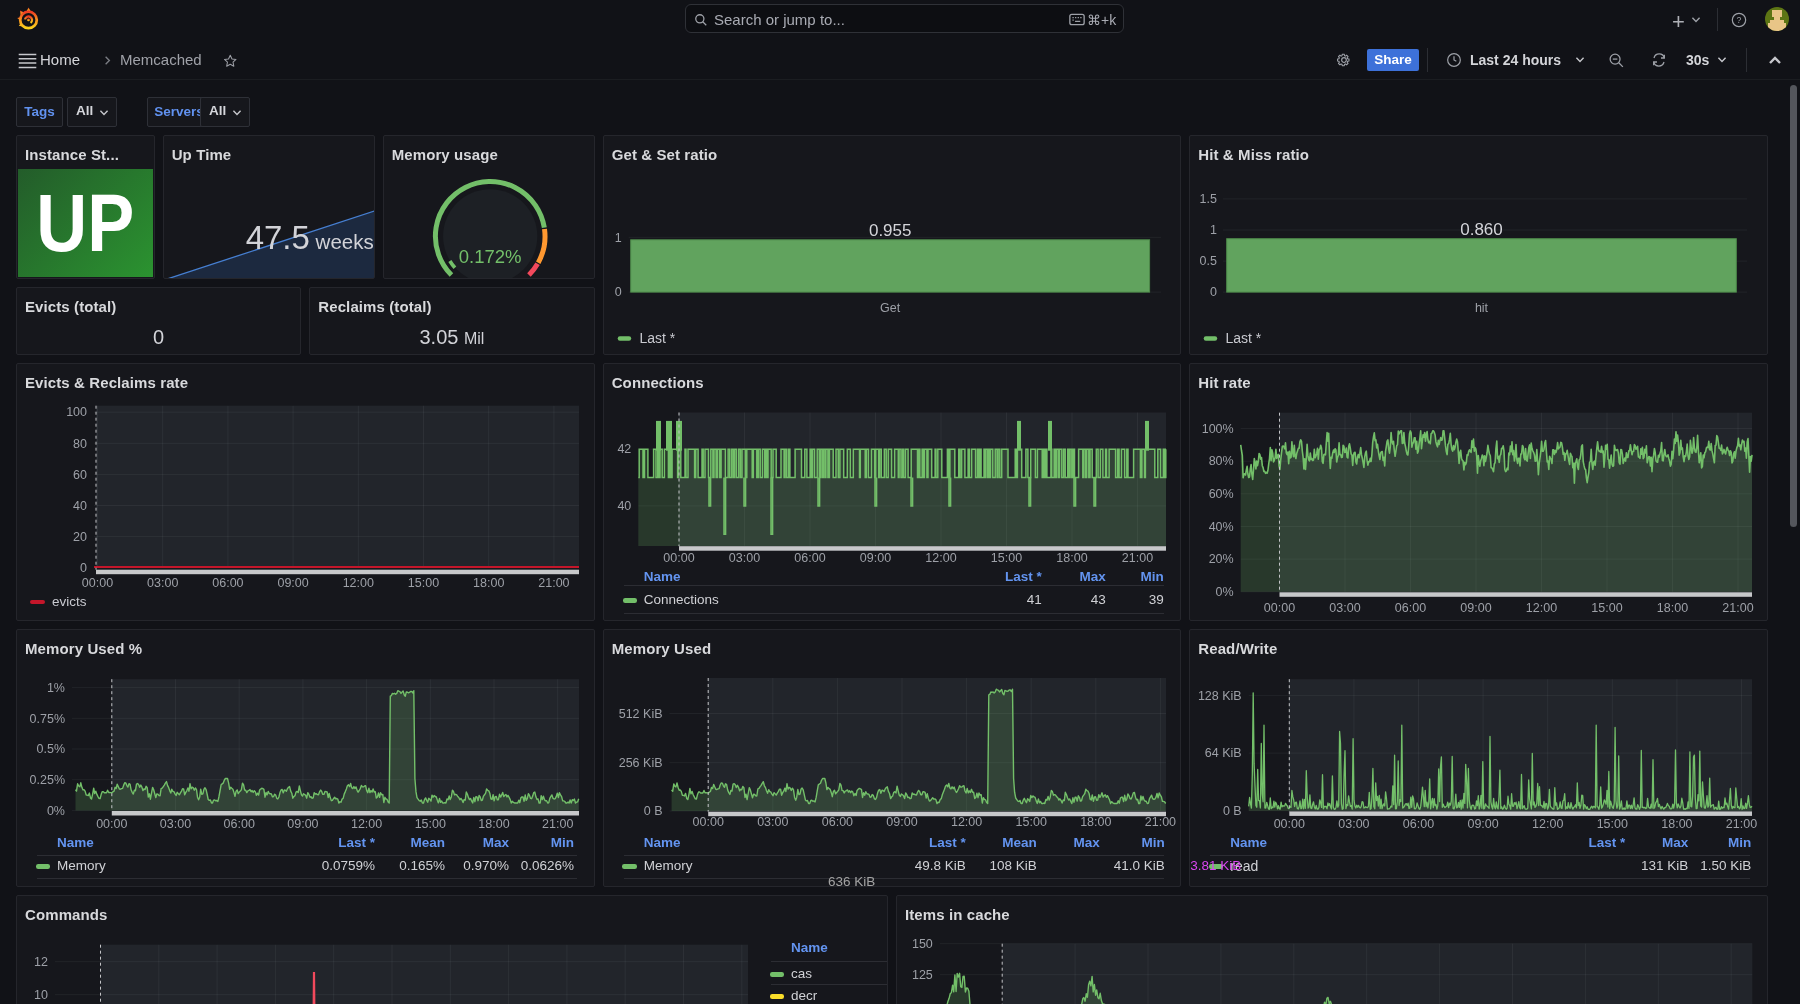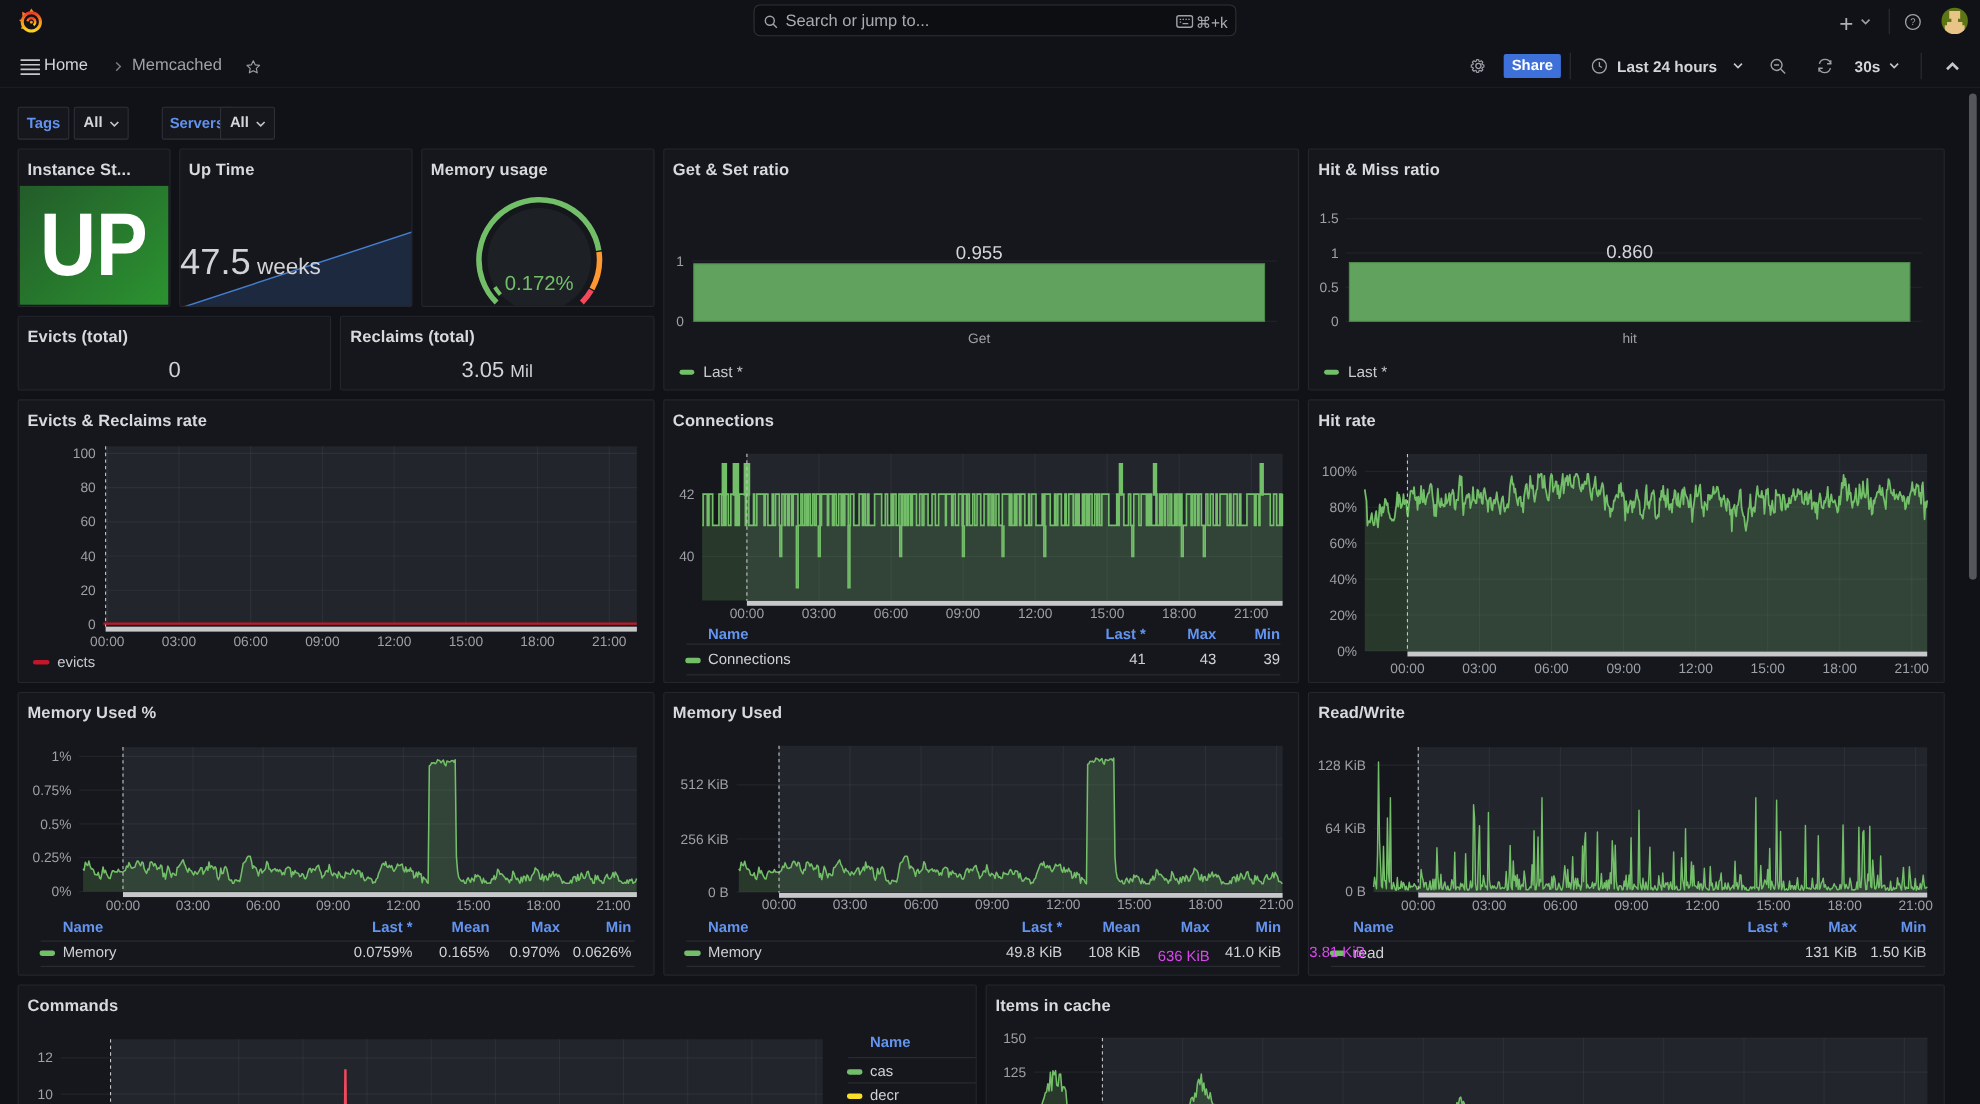--- a/index.html
+++ b/index.html
@@ -11,21 +11,21 @@
     <div style="position:absolute;left:1px;top:33px;right:1px;bottom:1px;background:linear-gradient(135deg,#235c2a 0%,#2b9330 100%);display:flex;align-items:center;justify-content:center;color:#fff;font-size:81px;font-weight:700;letter-spacing:0px">
       <span style="display:inline-block;transform:scaleX(0.87)">UP</span>
     </div>
   </div>
 <div class="panel" style="left:162.7px;top:135.3px;width:212.0px;height:144.0px">
     <div class="ptitle">Up Time</div>
     <svg width="212" height="144" viewBox="0 0 212 144" style="position:absolute;left:0;top:0">
       <path d="M0 144 L212 74.5 L212 144 Z" fill="rgba(61,123,217,0.19)"></path>
       <path d="M0 144 L212 74.5" stroke="#467fd1" stroke-width="1.3" fill="none"></path>
     </svg>
-    <div style="position:absolute;left:0;right:0;top:83px;text-align:left;color:#d2d3d8"><span style="font-size:33px">47.5</span><span style="font-size:20.5px"> weeks</span></div>
+    <div style="position:absolute;left:0;right:0;top:83px;text-align:right;color:#d2d3d8"><span style="font-size:33px">47.5</span><span style="font-size:20.5px"> weeks</span></div>
   </div>
 <div class="panel" style="left:382.7px;top:135.3px;width:212.0px;height:144.0px">
     <div class="ptitle">Memory usage</div>
     <svg width="212" height="144" viewBox="0 0 212 144" style="position:absolute;left:0;top:0">
       <circle cx="106.2" cy="100.3" r="47.1" fill="#1d2025"></circle>
       <path d="M67.45 139.05 A54.80 54.80 0 1 1 160.33 91.73" stroke="#73BF69" stroke-width="5.0" fill="none"></path>
       <path d="M160.51 93.00 A54.80 54.80 0 0 1 154.22 126.70" stroke="#FF9830" stroke-width="5.0" fill="none"></path>
       <path d="M153.59 127.82 A54.80 54.80 0 0 1 144.95 139.05" stroke="#F2495C" stroke-width="5.0" fill="none"></path>
       <path d="M70.92 131.80 A47.30 47.30 0 0 1 65.87 125.01" stroke="#73BF69" stroke-width="3.6" fill="none"></path>
       <text x="106.2" y="127.3" fill="#73BF69" font-size="18.5" text-anchor="middle">0.172%</text>
@@ -290,21 +290,21 @@
     <div style="position:absolute;left:0;top:205px;width:362px;text-align:right;color:#6394f0;font-size:13.5px;font-weight:700">Last *</div>
     <div style="position:absolute;left:0;top:205px;width:433px;text-align:right;color:#6394f0;font-size:13.5px;font-weight:700">Mean</div>
     <div style="position:absolute;left:0;top:205px;width:496px;text-align:right;color:#6394f0;font-size:13.5px;font-weight:700">Max</div>
     <div style="position:absolute;left:0;top:205px;width:561px;text-align:right;color:#6394f0;font-size:13.5px;font-weight:700">Min</div>
     <div style="position:absolute;left:20px;top:225px;width:540px;height:1px;background:rgba(204,204,220,0.12)"></div>
     <div style="position:absolute;left:20px;top:248px;width:540px;height:1px;background:rgba(204,204,220,0.12)"></div>
     <div style="position:absolute;left:18.7px;top:234px;width:14.5px;height:4.5px;border-radius:2.2px;background:#73BF69"></div>
     <div style="position:absolute;left:40px;top:228px;color:#d0d1d5;font-size:13.5px">Memory</div>
     <div style="position:absolute;left:0;top:228px;width:362px;text-align:right;color:#d0d1d5;font-size:13.5px">49.8 KiB</div>
     <div style="position:absolute;left:0;top:228px;width:433px;text-align:right;color:#d0d1d5;font-size:13.5px">108 KiB</div>
-    <div style="position:absolute;left:0;top:232px;width:496px;text-align:right;color:#d946ef;font-size:13.5px">636 KiB</div>
+    <div style="position:absolute;left:0;top:244px;width:496px;text-align:center;color:#a3a3a3;font-size:13.5px">636 KiB</div>
     <div style="position:absolute;left:0;top:228px;width:561px;text-align:right;color:#d0d1d5;font-size:13.5px">41.0 KiB</div>
   </div>
 <div class="panel" style="left:1189.3px;top:629.3px;width:578.7px;height:258.0px">
     <div class="ptitle">Read/Write</div>
     <svg width="578" height="258" viewBox="0 0 578 258" style="position:absolute;left:0;top:0">
       <rect x="99.3" y="49.2" width="462.7" height="131.5" fill="#22252b"></rect>
       <line x1="58.7" y1="65.6" x2="562.0" y2="65.6" stroke="rgba(240,250,255,0.055)" stroke-width="1"></line>
       <line x1="58.7" y1="123.1" x2="562.0" y2="123.1" stroke="rgba(240,250,255,0.055)" stroke-width="1"></line>
       <line x1="58.7" y1="180.7" x2="562.0" y2="180.7" stroke="rgba(240,250,255,0.055)" stroke-width="1"></line>
       <line x1="99.3" y1="49.2" x2="99.3" y2="180.7" stroke="rgba(240,250,255,0.055)" stroke-width="1"></line>

